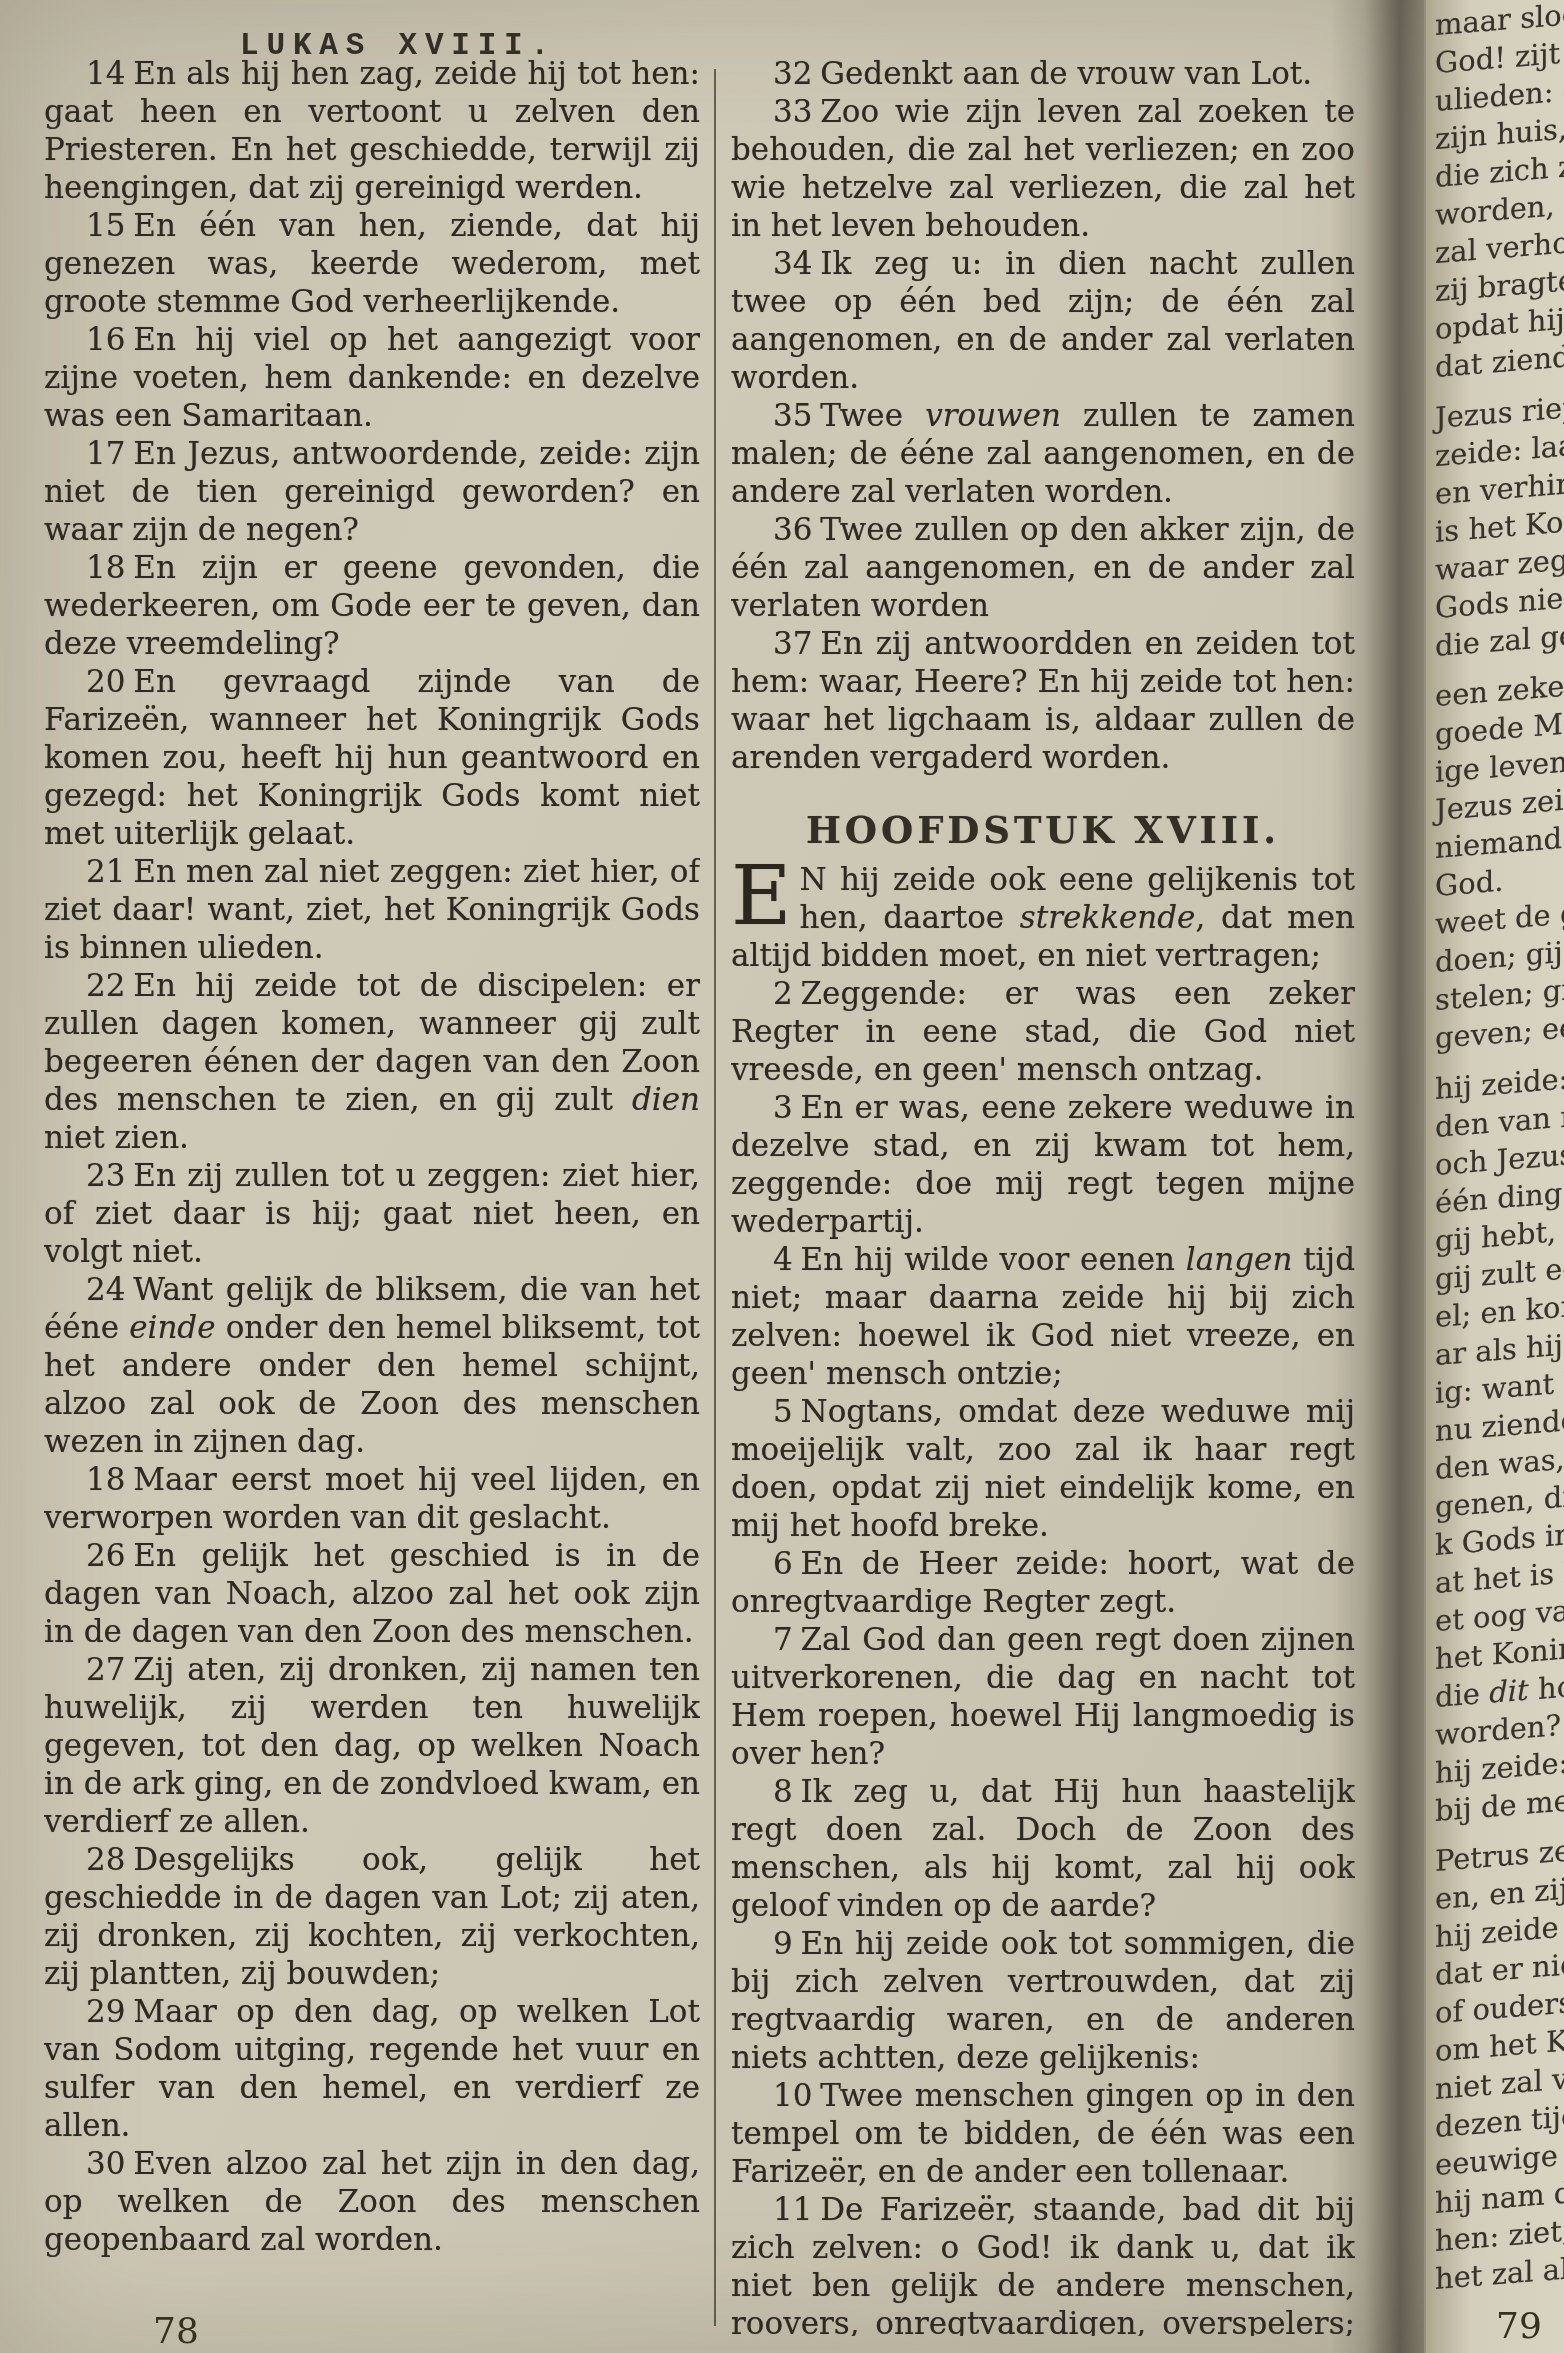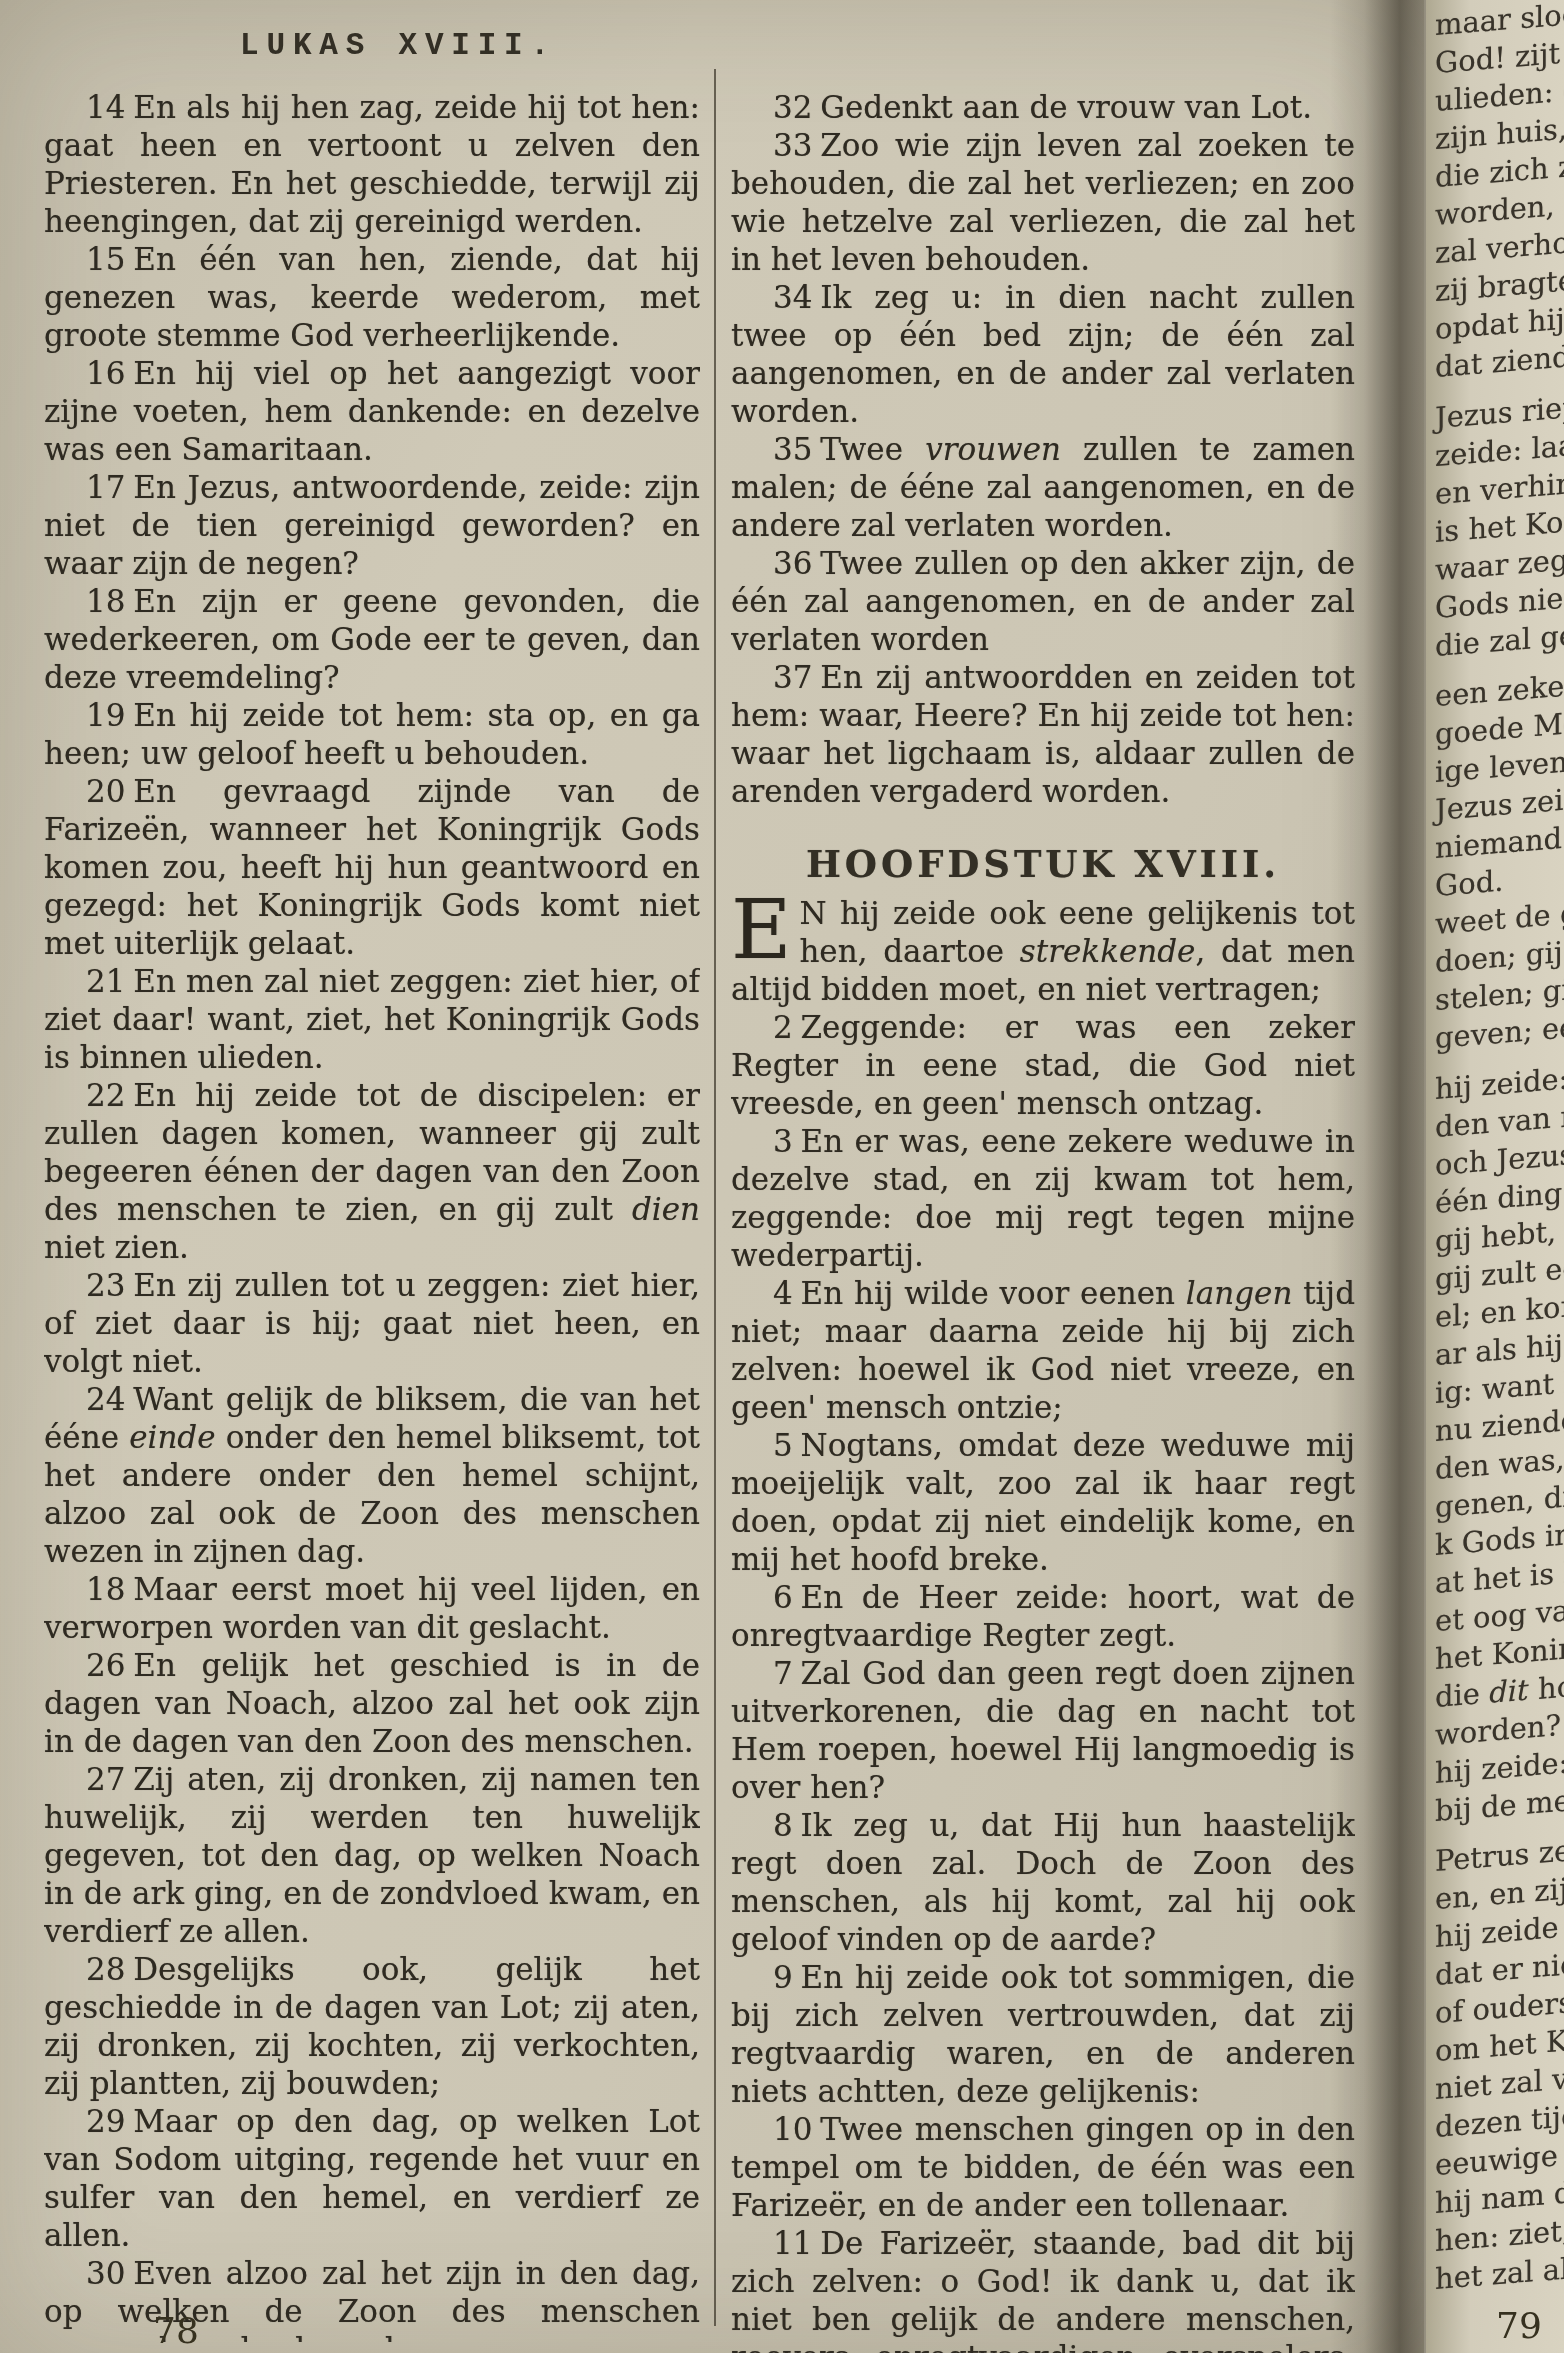--- a/index.html
+++ b/index.html
@@ -16,21 +16,21 @@
   }
   .page-header{
     position:absolute;top:28px;left:203px;width:391px;text-align:center;
     font-size:31px;letter-spacing:7.8px;font-weight:bold;color:#332f25;font-family:Liberation Mono, monospace;
   }
   .divider{
     position:absolute;left:714px;top:69px;width:1.6px;height:2257px;
     background:rgba(58,52,40,.7);
   }
   .col{
-    position:absolute;top:88px;font-size:31px;line-height:38px;
+    position:absolute;top:54px;font-size:31px;line-height:38px;
     text-align:justify;overflow:hidden;
     text-shadow:0 0 0.8px rgba(46,42,33,.45);
   }
   .col-left{left:44px;width:656px;height:2254px;}
   .col-right{left:731px;width:624px;height:2282px;}
   .verse{margin:0;text-indent:42px;}
   .verse.has-dropcap{text-indent:0;}
   .vnum{padding-right:7.8px;}
   .dropcap{
     float:left;font-size:83px;line-height:66px;padding:3.1px 7.8px 0 0;
@@ -66,21 +66,20 @@
 <div class="scan">
   <div class="main-page">
     <div class="page-header">LUKAS XVIII.</div>
     <div class="divider"></div>
     <div class="col col-left" id="left-col">
         <p class="verse"><span class="vnum">14</span><span>En als hij hen zag, zeide hij tot hen: gaat heen en vertoont u zelven den Priesteren. En het geschiedde, terwijl zij heengingen, dat zij gereinigd werden.</span></p>
         <p class="verse"><span class="vnum">15</span><span>En één van hen, ziende, dat hij genezen was, keerde wederom, met groote stemme God verheerlijkende.</span></p>
         <p class="verse"><span class="vnum">16</span><span>En hij viel op het aangezigt voor zijne voeten, hem dankende: en dezelve was een Samaritaan.</span></p>
         <p class="verse"><span class="vnum">17</span><span>En Jezus, antwoordende, zeide: zijn niet de tien gereinigd geworden? en waar zijn de negen?</span></p>
         <p class="verse"><span class="vnum">18</span><span>En zijn er geene gevonden, die wederkeeren, om Gode eer te geven, dan deze vreemdeling?</span></p>
-        <p class="verse"><span class="vnum">19</span><span>En hij zeide tot hem: sta op, en ga heen; uw geloof heeft u behouden.</span></p>
         <p class="verse"><span class="vnum">20</span><span>En gevraagd zijnde van de Farizeën, wanneer het Koningrijk Gods komen zou, heeft hij hun geantwoord en gezegd: het Koningrijk Gods komt niet met uiterlijk gelaat.</span></p>
         <p class="verse"><span class="vnum">21</span><span>En men zal niet zeggen: ziet hier, of ziet daar! want, ziet, het Koningrijk Gods is binnen ulieden.</span></p>
         <p class="verse"><span class="vnum">22</span><span>En hij zeide tot de discipelen: er zullen dagen komen, wanneer gij zult begeeren éénen der dagen van den Zoon des menschen te zien, en gij zult <i>dien</i> niet zien.</span></p>
         <p class="verse"><span class="vnum">23</span><span>En zij zullen tot u zeggen: ziet hier, of ziet daar is hij; gaat niet heen, en volgt niet.</span></p>
         <p class="verse"><span class="vnum">24</span><span>Want gelijk de bliksem, die van het ééne <i>einde</i> onder den hemel bliksemt, tot het andere onder den hemel schijnt, alzoo zal ook de Zoon des menschen wezen in zijnen dag.</span></p>
         <p class="verse"><span class="vnum">18</span><span>Maar eerst moet hij veel lijden, en verworpen worden van dit geslacht.</span></p>
         <p class="verse"><span class="vnum">26</span><span>En gelijk het geschied is in de dagen van Noach, alzoo zal het ook zijn in de dagen van den Zoon des menschen.</span></p>
         <p class="verse"><span class="vnum">27</span><span>Zij aten, zij dronken, zij namen ten huwelijk, zij werden ten huwelijk gegeven, tot den dag, op welken Noach in de ark ging, en de zondvloed kwam, en verdierf ze allen.</span></p>
         <p class="verse"><span class="vnum">28</span><span>Desgelijks ook, gelijk het geschiedde in de dagen van Lot; zij aten, zij dronken, zij kochten, zij verkochten, zij plantten, zij bouwden;</span></p>
         <p class="verse"><span class="vnum">29</span><span>Maar op den dag, op welken Lot van Sodom uitging, regende het vuur en sulfer van den hemel, en verdierf ze allen.</span></p>

